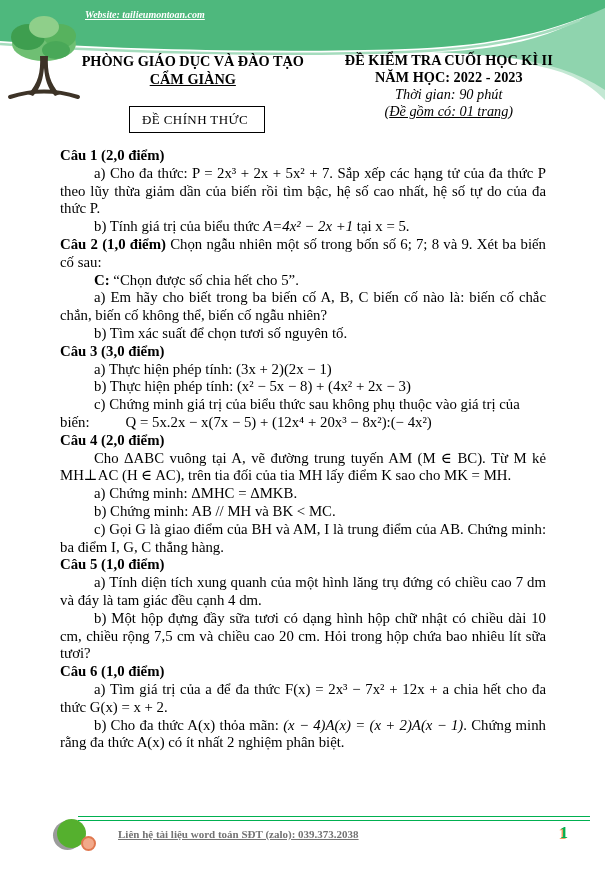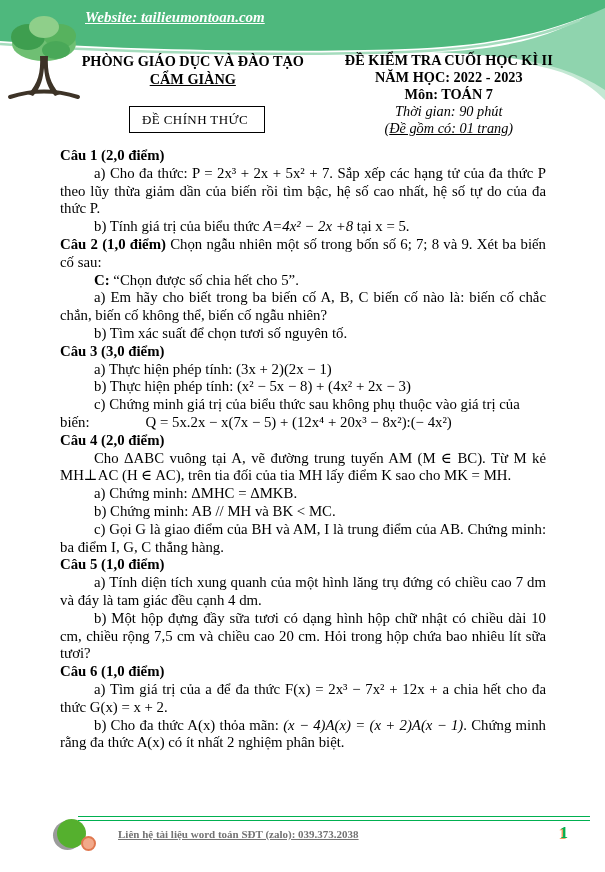--- a/index.html
+++ b/index.html
@@ -10,21 +10,21 @@
     margin: 0 auto;
     background: #ffffff;
     overflow: hidden;
     font-family: "Liberation Serif","DejaVu Serif",serif;
     color:#000;
   }
   
   .band-svg { position:absolute; top:0; left:0; }
   .website {
     position:absolute; top:9px; left:85px;
-    font-size:15px; font-weight:bold; font-style:italic;
+    font-size:10px; font-weight:bold; font-style:italic;
     color:#ffffff; text-decoration:underline; cursor:pointer;
   }
   .head-row {
     position:absolute; top:52px; left:62px; width:500px;
     display:flex;
     justify-content:space-between;
   }
   .head-left {
     width:268px; text-align:center;
     font-weight:bold; font-size:14.3px; line-height:18px;
@@ -43,21 +43,21 @@
   
   .body-content {
     position:absolute; top:147px; left:60px; width:486px;
     font-size:14.8px; line-height:17.8px;
   }
   .para { margin:0; text-align:justify; }
   .para.ind { text-indent:34px; }
   .para.head { font-weight:bold; text-align:left; }
   .b { font-weight:bold; }
   .i { font-style:italic; }
-  .tab { margin-left:56px; }
+  .tab { margin-left:36px; }
   
   .footer-divider {
     position:absolute; top:816px; left:78px; width:512px; height:5px;
     border-top:1.6px solid #00b050; border-bottom:1.6px solid #00b050;
   }
   .dot-green {
     position:absolute; top:819px; left:57px; width:29px; height:29px;
     border-radius:50%; background:#55b02e;
     box-shadow:-4px 2px 0 0 #9b9b9b;
   }
@@ -105,32 +105,31 @@
   <div class="website">Website: tailieumontoan.com</div>
 
   <div class="head-row">
     <div class="head-left">
       <div>PHÒNG GIÁO DỤC VÀ ĐÀO TẠO</div>
       <div class="u">CẨM GIÀNG</div>
     </div>
     <div class="head-right">
       <div>ĐỀ KIỂM TRA CUỐI HỌC KÌ II</div>
       <div>NĂM HỌC: 2022 - 2023</div>
-      <div>Môn: TOÁN 7</div>
       <div class="it">Thời gian: 90 phút</div>
       <div class="it"><span>(</span><span class="u">Đề gồm có: 01 trang</span><span>)</span></div>
     </div>
   </div>
 
   <div class="stamp">ĐỀ CHÍNH THỨC</div>
 
   <div class="body-content" id="body-content">
       <p class="para head"><span class="b">Câu 1 (2,0 điểm)</span></p>
       <p class="para ind"><span>a) Cho đa thức: P = 2x³ + 2x + 5x² + 7. Sắp xếp các hạng tử của đa thức P theo lũy thừa giảm dần của biến rồi tìm bậc, hệ số cao nhất, hệ số tự do của đa thức P.</span></p>
-      <p class="para ind"><span>b) Tính giá trị của biểu thức </span><span class="i">A=4x² − 2x +8</span><span> tại x = 5.</span></p>
+      <p class="para ind"><span>b) Tính giá trị của biểu thức </span><span class="i">A=4x² − 2x +1</span><span> tại x = 5.</span></p>
       <p class="para"><span class="b">Câu 2 (1,0 điểm)</span><span> Chọn ngẫu nhiên một số trong bốn số 6; 7; 8 và 9. Xét ba biến cố sau:</span></p>
       <p class="para ind"><span class="b">C:</span><span> “Chọn được số chia hết cho 5”.</span></p>
       <p class="para ind"><span>a) Em hãy cho biết trong ba biến cố A, B, C biến cố nào là: biến cố chắc chắn, biến cố không thể, biến cố ngẫu nhiên?</span></p>
       <p class="para ind"><span>b) Tìm xác suất để chọn tươi số nguyên tố.</span></p>
       <p class="para head"><span class="b">Câu 3 (3,0 điểm)</span></p>
       <p class="para ind"><span>a) Thực hiện phép tính: (3x + 2)(2x − 1)</span></p>
       <p class="para ind"><span>b) Thực hiện phép tính: (x² − 5x − 8) + (4x² + 2x − 3)</span></p>
       <p class="para ind"><span>c) Chứng minh giá trị của biểu thức sau không phụ thuộc vào giá trị của</span></p>
       <p class="para"><span>biến:</span><span class="tab">Q = 5x.2x − x(7x − 5) + (12x⁴ + 20x³ − 8x²):(− 4x²)</span></p>
       <p class="para head"><span class="b">Câu 4 (2,0 điểm)</span></p>

